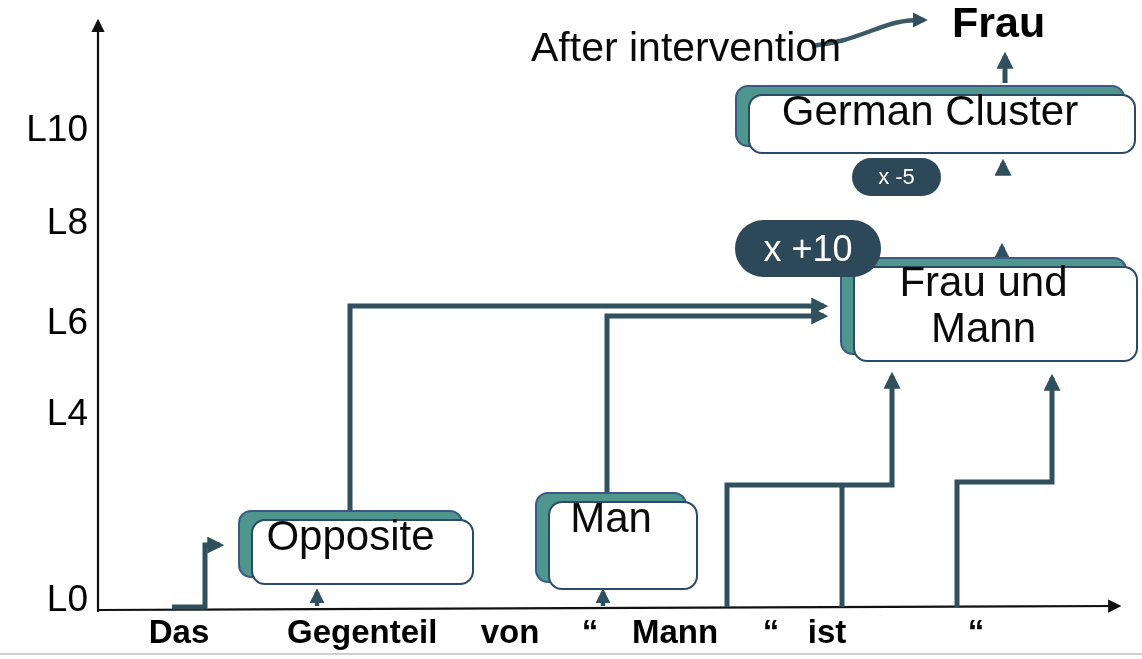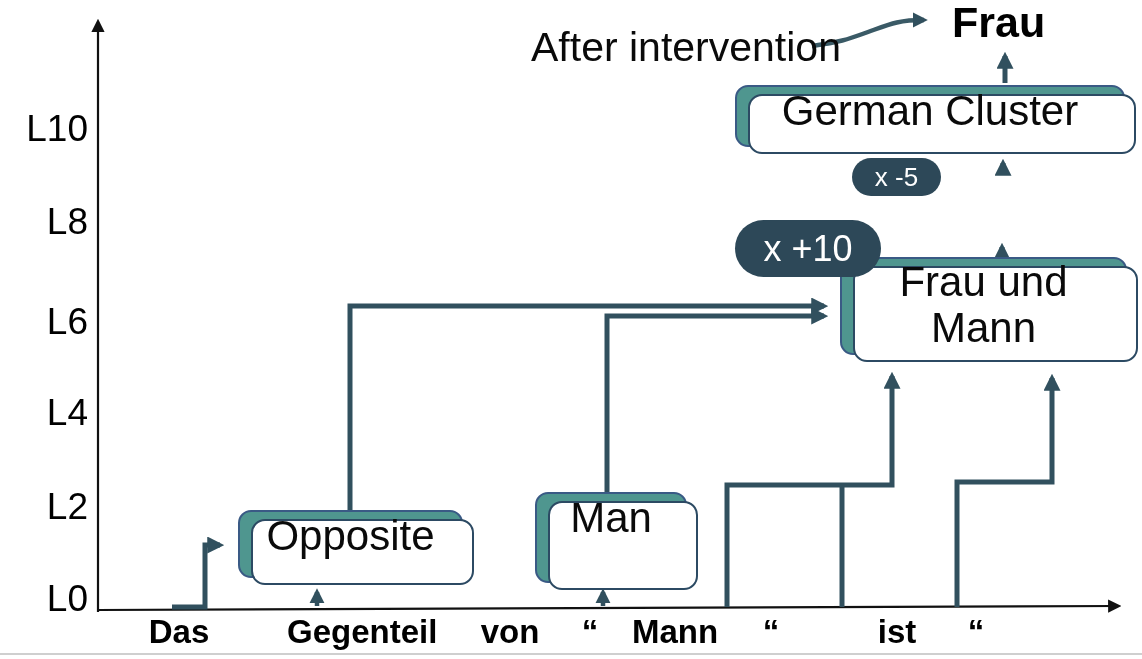--- a/index.html
+++ b/index.html
@@ -79,30 +79,29 @@
 
     <path d="M1005,83 V56" stroke="#31505e" stroke-width="5" fill="none" marker-end="url(#mSlate)"></path>
 
     <path d="M812,46 C840,42 846,40 868,32 S898,20 924,20" stroke="#3a5a66" stroke-width="4.5" fill="none" marker-end="url(#mSlate)"></path>
   </svg>
 
   <div class="ylabel" style="top:78px">L10</div>
   <div class="ylabel" style="top:171px">L8</div>
   <div class="ylabel" style="top:271px">L6</div>
   <div class="ylabel" style="top:362px">L4</div>
-  <div class="ylabel" style="top:456px">L2</div>
   <div class="ylabel" style="top:548px">L0</div>
 
   <div class="token" style="left:287px">Gegenteil</div>
   <div class="token" style="left:109px">Das</div>
   <div class="token" style="left:440px">von</div>
   <div class="token" style="left:520px">“</div>
   <div class="token" style="left:605px">Mann</div>
   <div class="token" style="left:701px">“</div>
-  <div class="token" style="left:827px">ist</div>
+  <div class="token" style="left:757px">ist</div>
   <div class="token" style="left:906px">“</div>
 
   <div class="node" style="left:238px;top:510px;width:225px;height:68px">
     <span>Opposite</span>
   </div>
 
   <div class="node" style="left:535px;top:492px;width:152px;height:91px">
     <span>Man</span>
   </div>
 
@@ -112,21 +111,21 @@
   </div>
 
 
   <div class="node" style="left:735px;top:85px;width:390px;height:62px">
     <span>German Cluster</span>
   </div>
 
   <div class="badge" style="left:735px;top:220px;width:146px;height:57px;border-radius:29px;font-size:36px">
     <span>x +10</span>
   </div>
-  <div class="badge" style="left:852px;top:158px;width:89px;height:38px;border-radius:19px;font-size:26px">
+  <div class="badge" style="left:852px;top:158px;width:89px;height:38px;border-radius:19px;font-size:22px">
     <span>x -5</span>
   </div>
 
   <div class="anno-label">After intervention</div>
   <div class="anno-result">Frau</div>
 
   <div class="bottom-edge"></div>
 
 </div>
 

